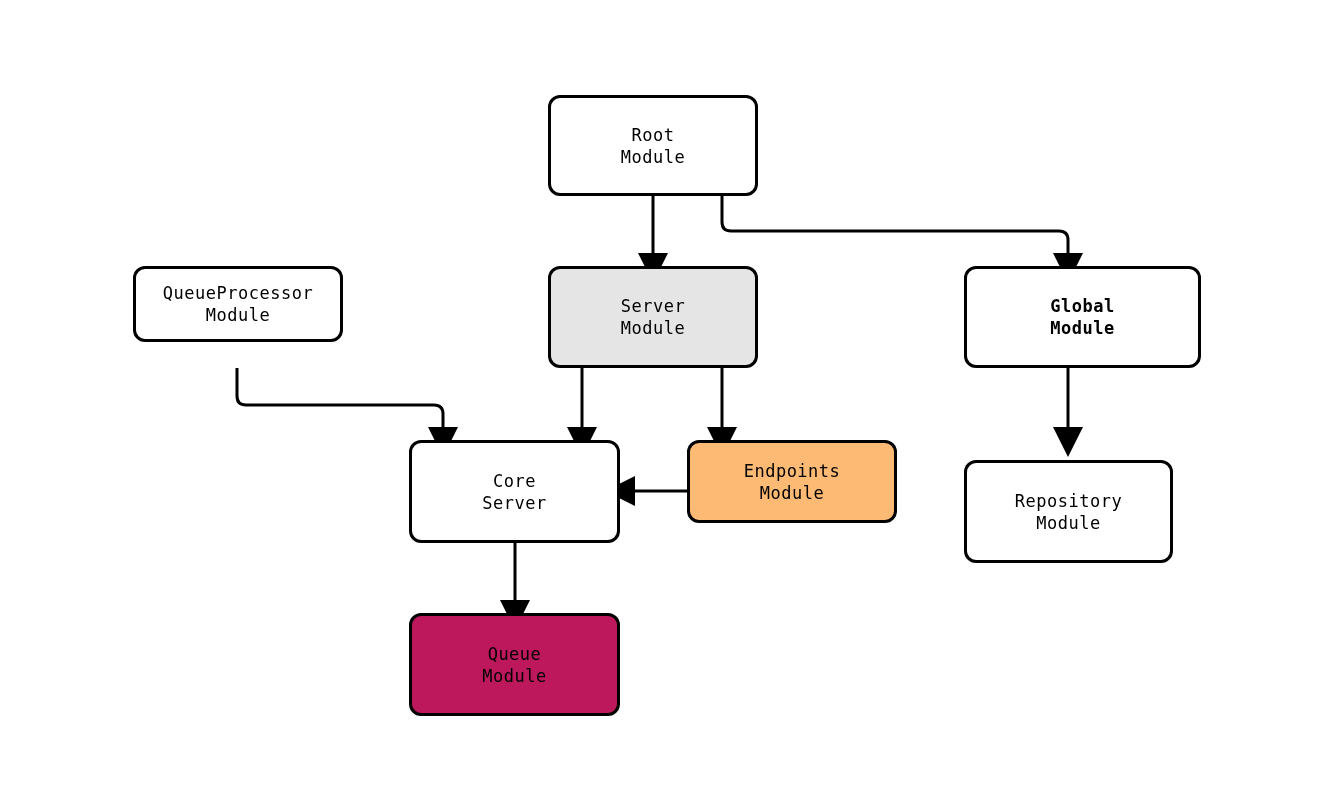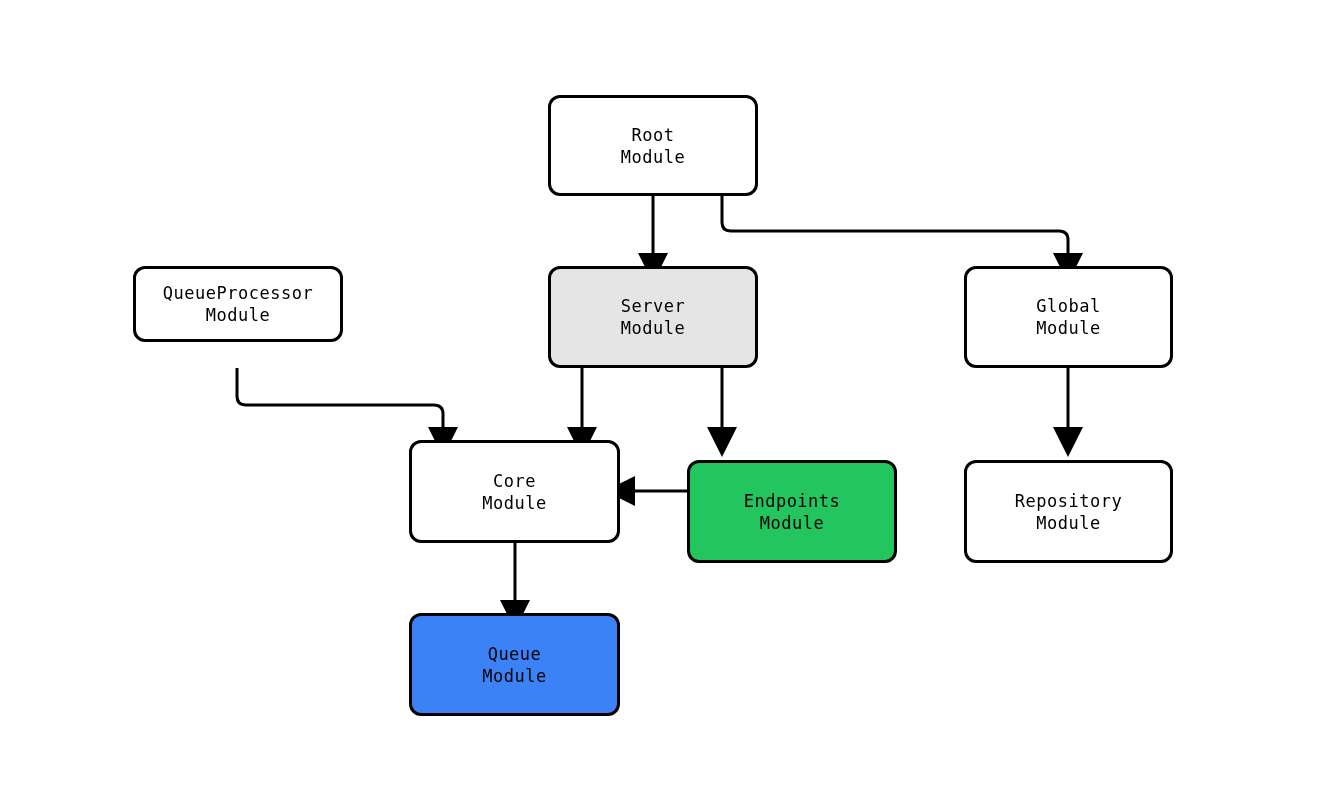--- a/index.html
+++ b/index.html
@@ -80,38 +80,38 @@
   <div class="node" style="left: 133px; top: 266px; width: 210px; height: 76px; border-color: rgb(0, 0, 0); background: rgb(255, 255, 255);">
     <div class="node-label">QueueProcessor
 Module</div>
   </div>
 
   <div class="node" style="left: 548px; top: 266px; width: 210px; height: 102px; border-color: rgb(0, 0, 0); background: #e5e5e5;">
     <div class="node-label">Server
 Module</div>
   </div>
 
-  <div class="node" style="left: 964px; top: 266px; width: 209px; height: 102px; border-color: rgb(0, 0, 0); background: rgb(255, 255, 255);">
+  <div class="node" style="left: 964px; top: 266px; width: 237px; height: 102px; border-color: rgb(0, 0, 0); background: rgb(255, 255, 255); font-weight: bold;">
     <div class="node-label">Global
 Module</div>
   </div>
 
   <div class="node" style="left: 409px; top: 440px; width: 211px; height: 103px; border-color: rgb(0, 0, 0); background: rgb(255, 255, 255);">
     <div class="node-label">Core
-Module</div>
+Server</div>
   </div>
 
-  <div class="node" style="left: 687px; top: 440px; width: 210px; height: 103px; border-color: rgb(0, 0, 0); background: #22c55e; margin-top: 20px;">
+  <div class="node" style="left: 687px; top: 440px; width: 210px; height: 83px; border-color: rgb(0, 0, 0); background: #fdba74;">
     <div class="node-label">Endpoints
 Module</div>
   </div>
 
   <div class="node" style="left: 964px; top: 440px; width: 209px; height: 103px; border-color: rgb(0, 0, 0); background: rgb(255, 255, 255); margin-top: 20px;">
     <div class="node-label">Repository
 Module</div>
   </div>
 
-  <div class="node" style="left: 409px; top: 613px; width: 211px; height: 103px; border-color: rgb(0, 0, 0); background: #3b82f6; align-items: center;">
+  <div class="node" style="left: 409px; top: 613px; width: 211px; height: 103px; border-color: rgb(0, 0, 0); background: #be185d; align-items: center;">
     <div class="node-label">Queue
 Module</div>
   </div>
 
 </div>
 
 </body></html>

